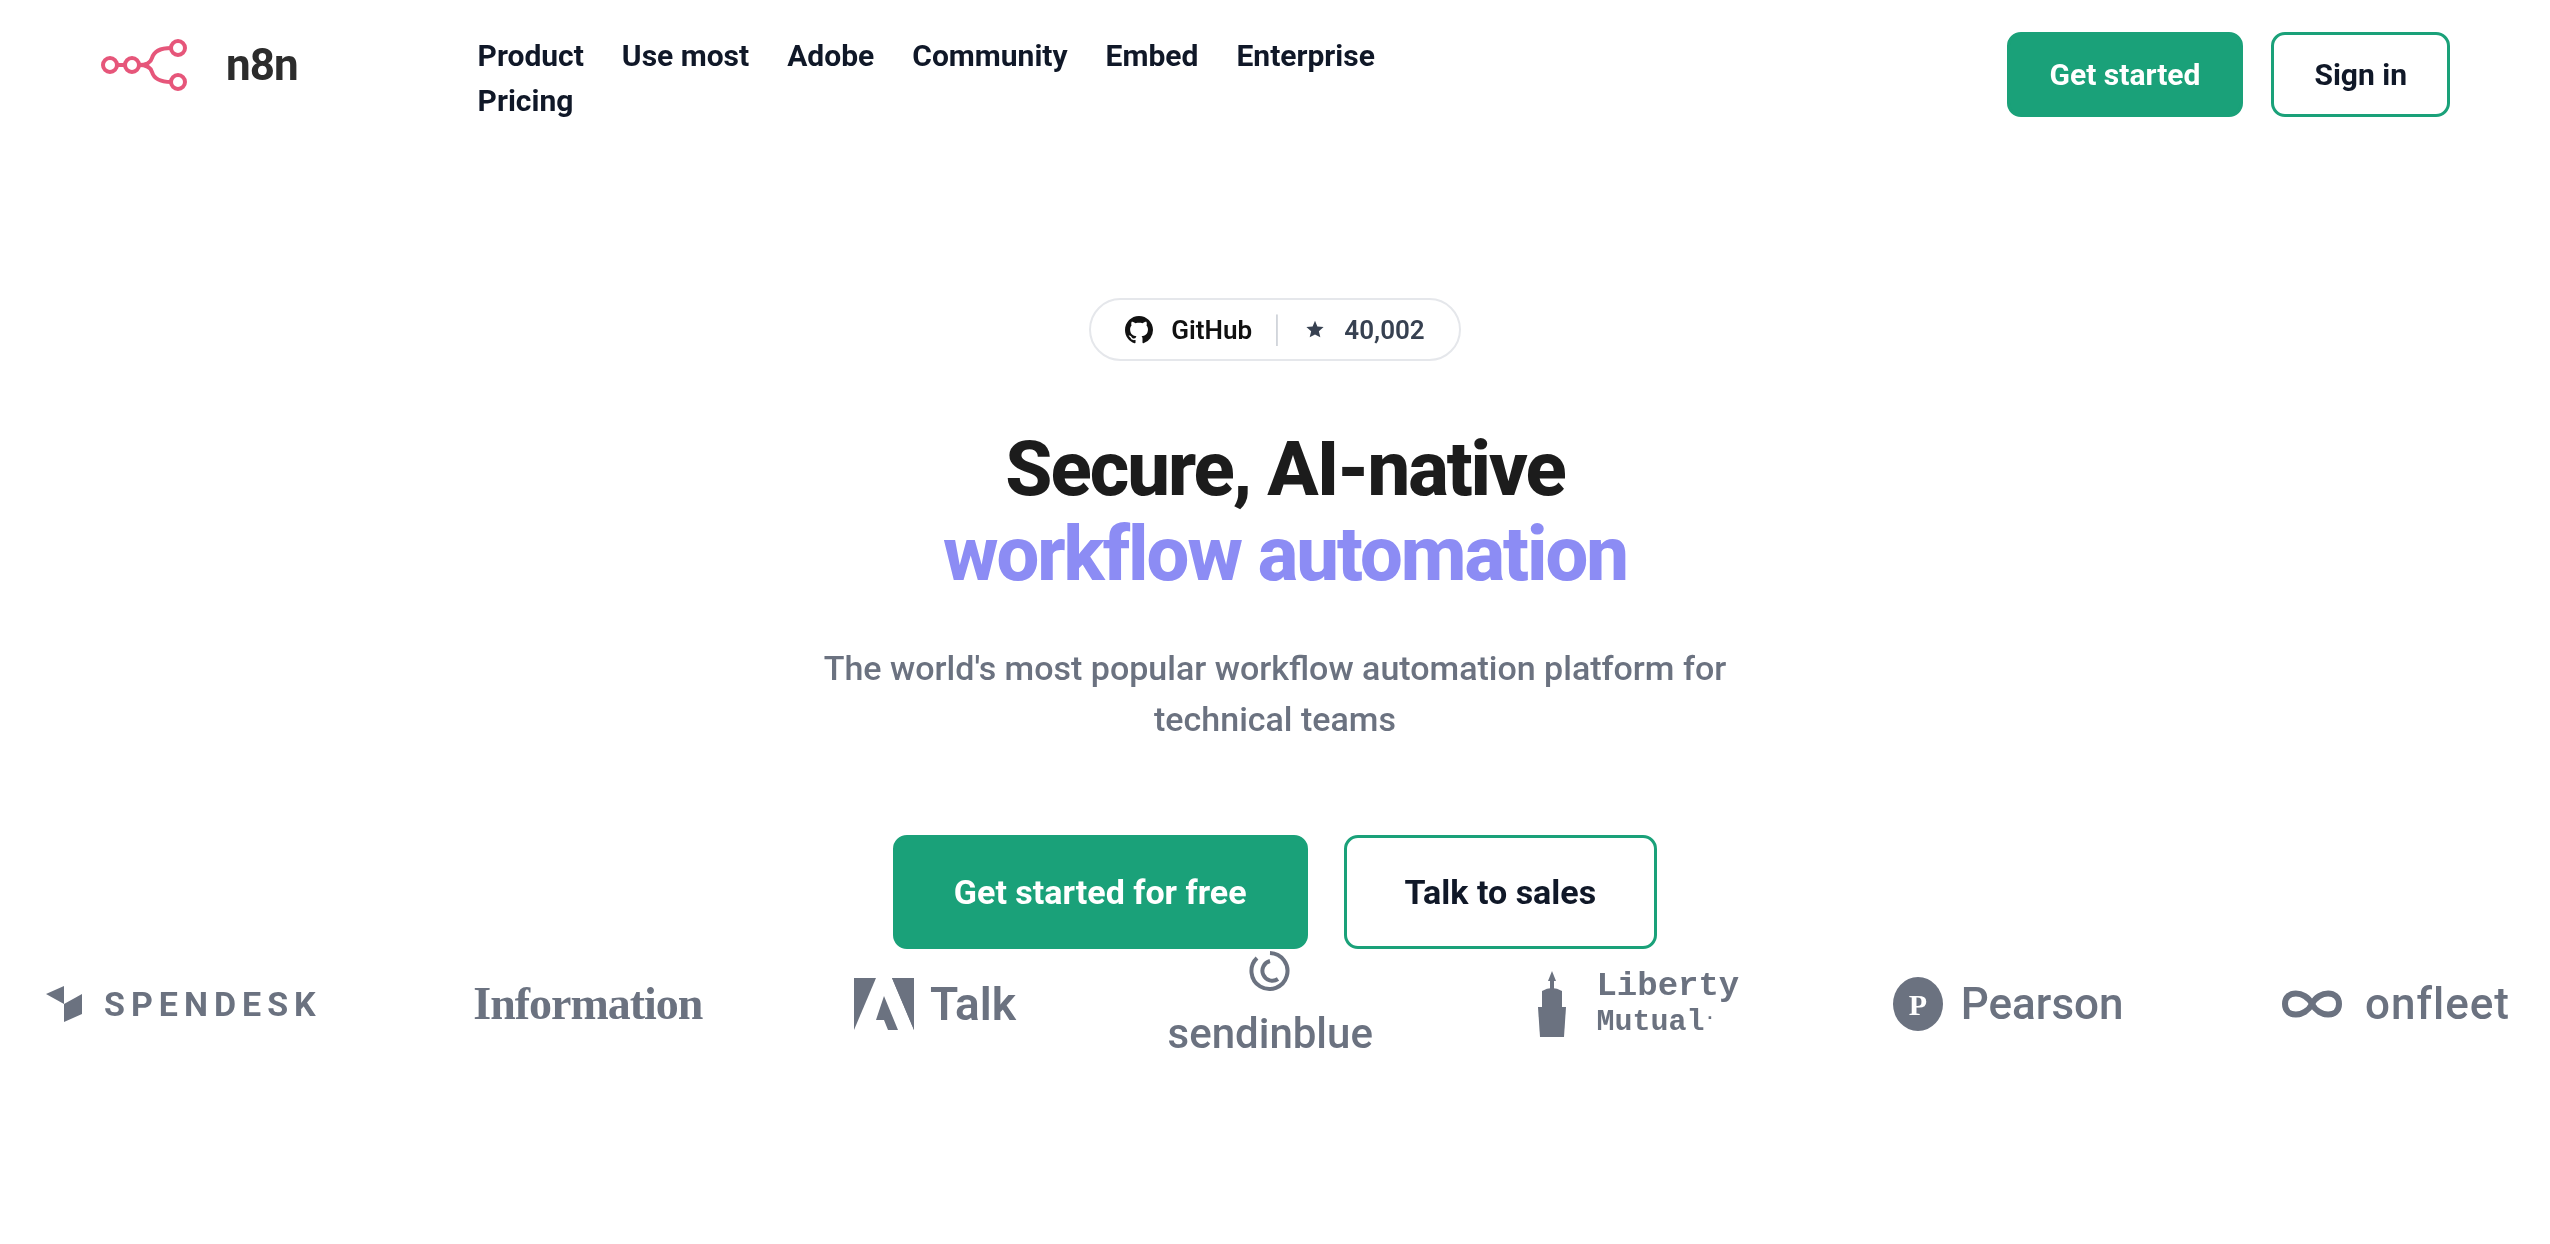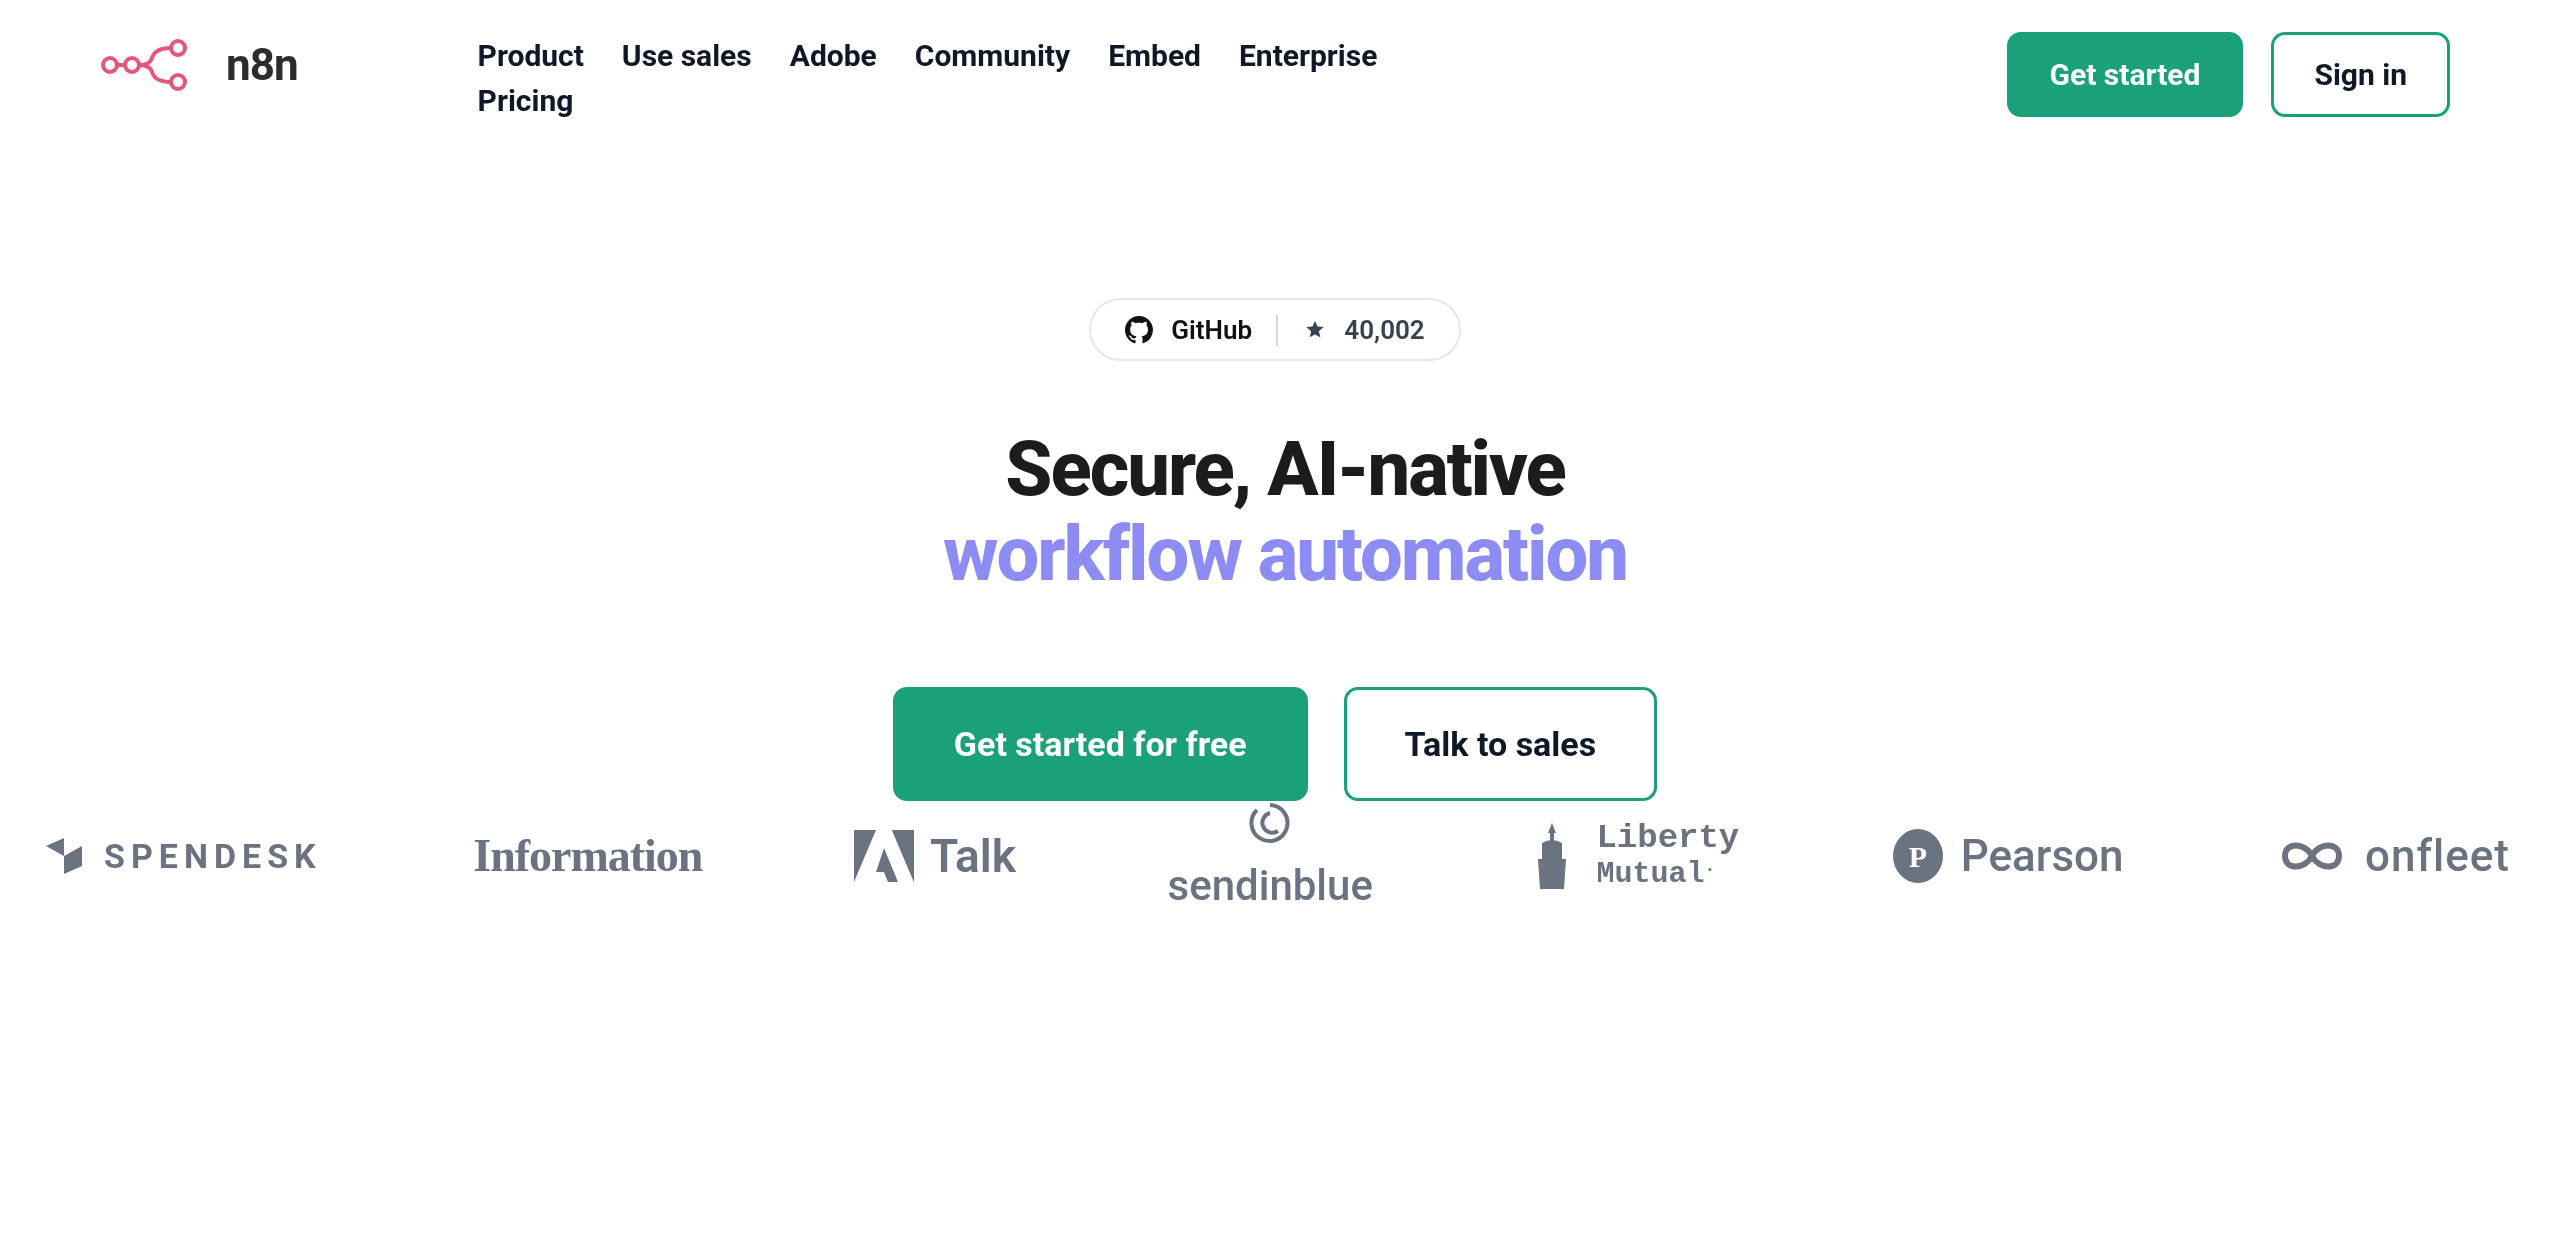--- a/index.html
+++ b/index.html
@@ -172,21 +172,21 @@
         <path d="M17 27 H25"></path>
         <path d="M39 27 Q50 27 52 20 Q55 10 71 10"></path>
         <path d="M39 27 Q50 27 52 34 Q55 44 71 44"></path>
       </g>
     </svg>
     <span class="logo-text">n8n</span>
   </a>
 
   <nav class="nav">
     <a>Product</a>
-    <a>Use sales</a>
+    <a>Use most</a>
     <a>Adobe</a>
     <a>Community</a>
     <a>Embed</a>
     <a>Enterprise</a>
     <a style="flex-basis:100%;">Pricing</a>
   </nav>
 
   <div class="header-actions">
     <a class="btn btn-primary">Get started</a>
     <a class="btn btn-outline">Sign in</a>
@@ -205,20 +205,21 @@
       <path d="M12 2l2.6 6.3 6.8.5-5.2 4.5 1.6 6.6L12 16.8 6.2 19.9l1.6-6.6L2.6 8.8l6.8-.5z"></path>
     </svg>
     <span class="gh-count">40,002</span>
   </a>
 
   <h1 class="hero-title">
     <span>Secure, AI-native</span><br>
     <span class="accent">workflow automation</span>
   </h1>
 
+  <p class="hero-sub">The world's most popular workflow automation platform for technical teams</p>
 
   <div class="hero-cta">
     <a class="btn btn-primary">Get started for free</a>
     <a class="btn btn-outline-dark">Talk to sales</a>
   </div>
 
 </section>
 
 <section class="logos">
 

